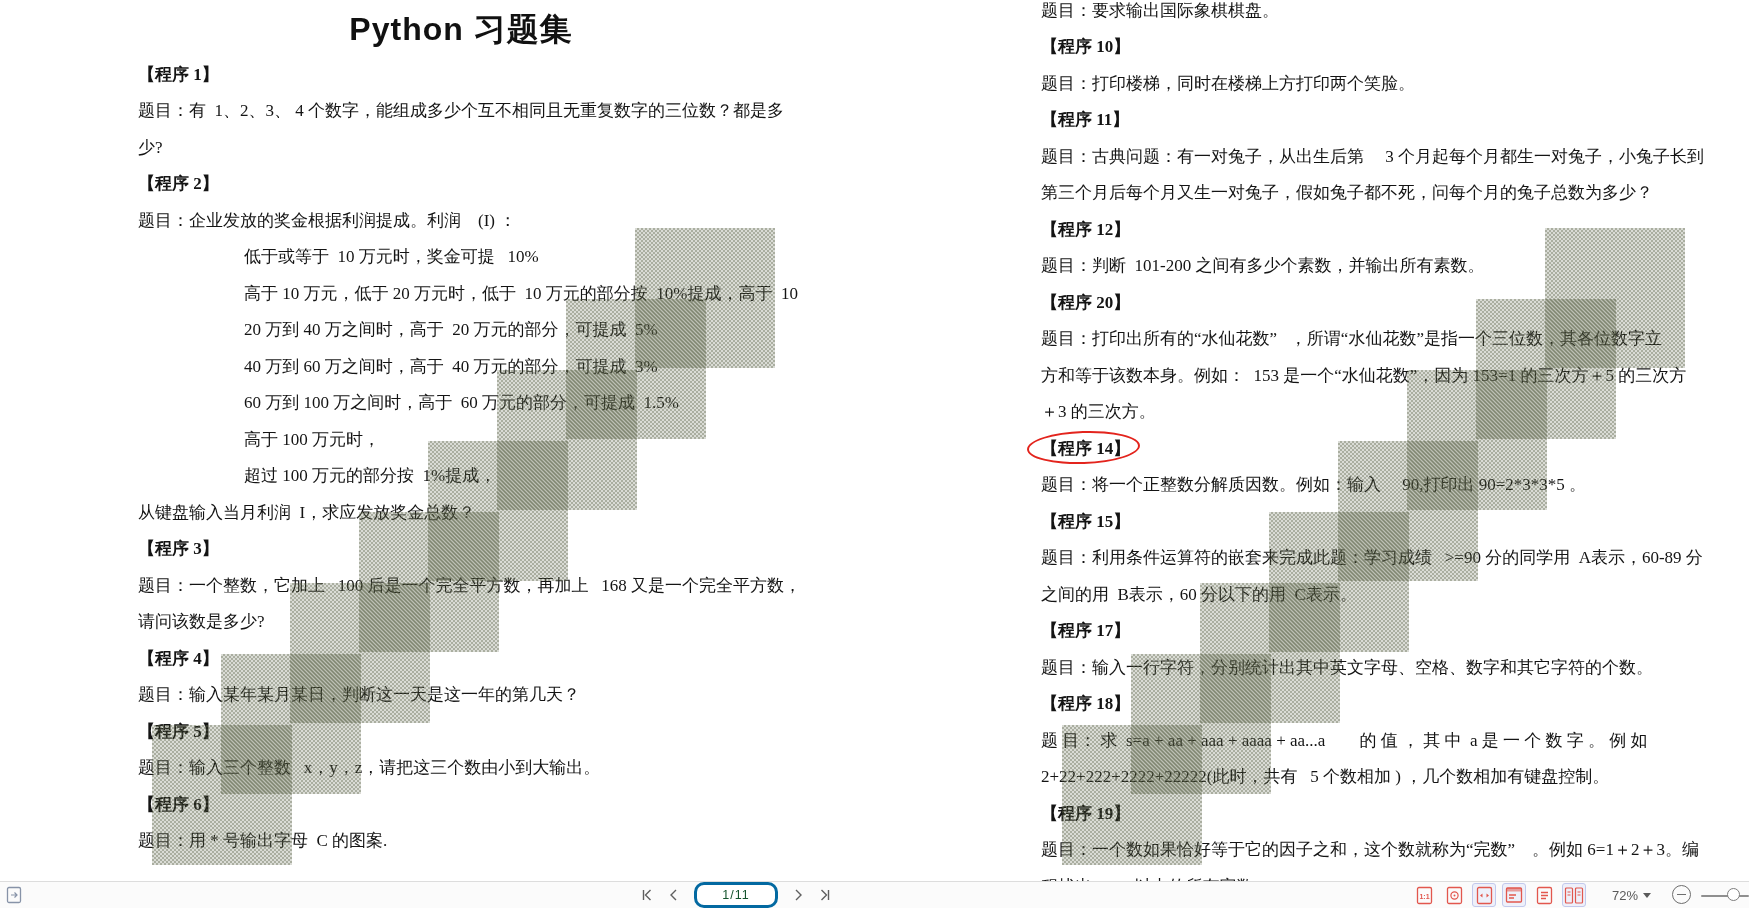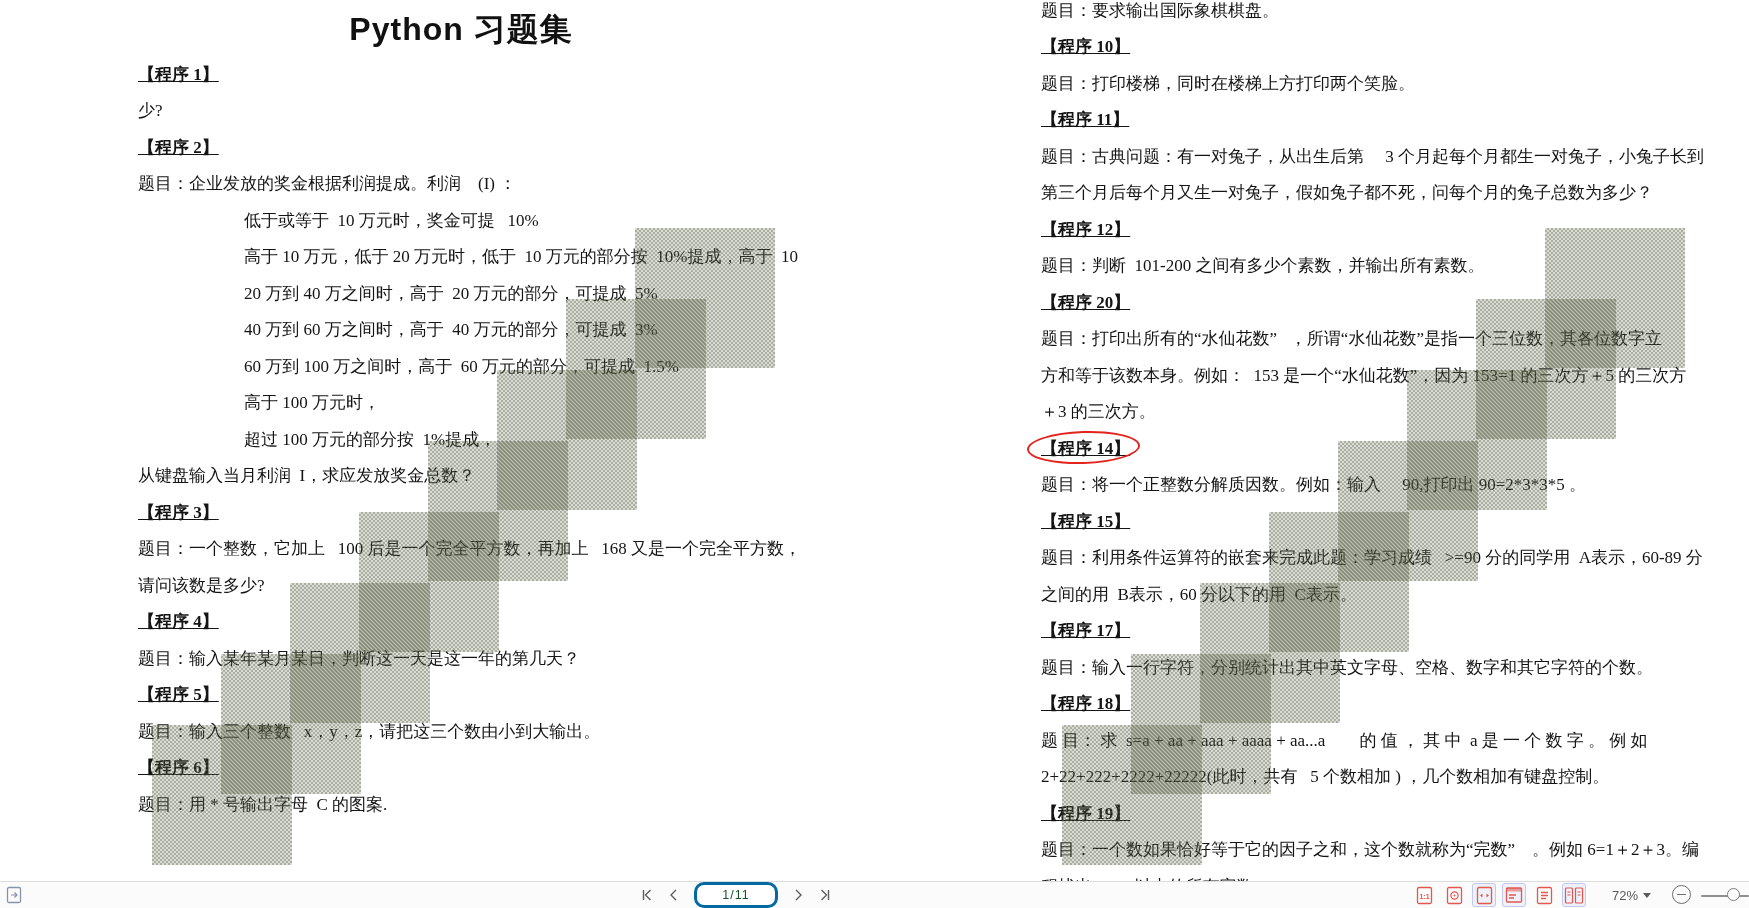--- a/index.html
+++ b/index.html
@@ -11,21 +11,21 @@
   .page-right{left:897px;width:824px;}
   .page-divider{position:absolute;left:922px;top:0;width:2px;height:881px;background:#cfcfcf;}
   .doc-title{position:absolute;left:0;top:8px;width:100%;text-align:center;margin:0;
              font-family:"Liberation Sans","DejaVu Sans",sans-serif;font-weight:700;
              font-size:32px;color:#111;letter-spacing:1px;}
   .lines{position:absolute;width:100%;}
   .lines-left{left:138px;top:56px;}
   .lines-right{left:144px;top:-8px;}
   .line{height:36.5px;display:flex;align-items:center;font-size:17px;color:#141414;
         white-space:pre;}
-  .line.h span{font-weight:700;text-decoration:underline;}
+  .line.h span{font-weight:700;}
   .circled{position:relative;display:inline-block;}
   .circled::after{content:'';position:absolute;left:-14px;right:-10px;top:-6px;bottom:-4px;
         border:2px solid var(--annotation-color,#e3241d);border-radius:50%;transform:rotate(-2deg);}
   .wm{position:absolute;background-size:4px 4px;pointer-events:none;}
   
   .toolbar{position:absolute;left:0;top:881px;width:1749px;height:27px;background:#fbfbfb;
            border-top:1px solid #dddddd;box-sizing:border-box;overflow:hidden;
            font-family:"Liberation Sans","DejaVu Sans",sans-serif;}
   .tb-item{position:absolute;top:0;height:26px;display:flex;align-items:center;}
   .thumb-btn{left:6px;}
@@ -54,20 +54,21 @@
 </head>
 <body>
 
 <div class="viewer">
   <div class="doc-area">
 
     <div class="page page-left">
       <h1 class="doc-title">Python  习题集</h1>
       <div class="lines lines-left" id="left-lines">
           <div class="line h"><span>【程序 1】</span></div>
+          <div class="line p"><span>题目：有  1、2、3、 4 个数字，能组成多少个互不相同且无重复数字的三位数？都是多</span></div>
           <div class="line p"><span>少?</span></div>
           <div class="line h"><span>【程序 2】</span></div>
           <div class="line p"><span>题目：企业发放的奖金根据利润提成。利润    (I) ：</span></div>
           <div class="line p" style="padding-left: 106px;"><span>低于或等于  10 万元时，奖金可提   10%</span></div>
           <div class="line p" style="padding-left: 106px;"><span>高于 10 万元，低于 20 万元时，低于  10 万元的部分按  10%提成，高于  10</span></div>
           <div class="line p" style="padding-left: 106px;"><span>20 万到 40 万之间时，高于  20 万元的部分，可提成  5%</span></div>
           <div class="line p" style="padding-left: 106px;"><span>40 万到 60 万之间时，高于  40 万元的部分，可提成  3%</span></div>
           <div class="line p" style="padding-left: 106px;"><span>60 万到 100 万之间时，高于  60 万元的部分，可提成  1.5%</span></div>
           <div class="line p" style="padding-left: 106px;"><span>高于 100 万元时，</span></div>
           <div class="line p" style="padding-left: 106px;"><span>超过 100 万元的部分按  1%提成，</span></div>

